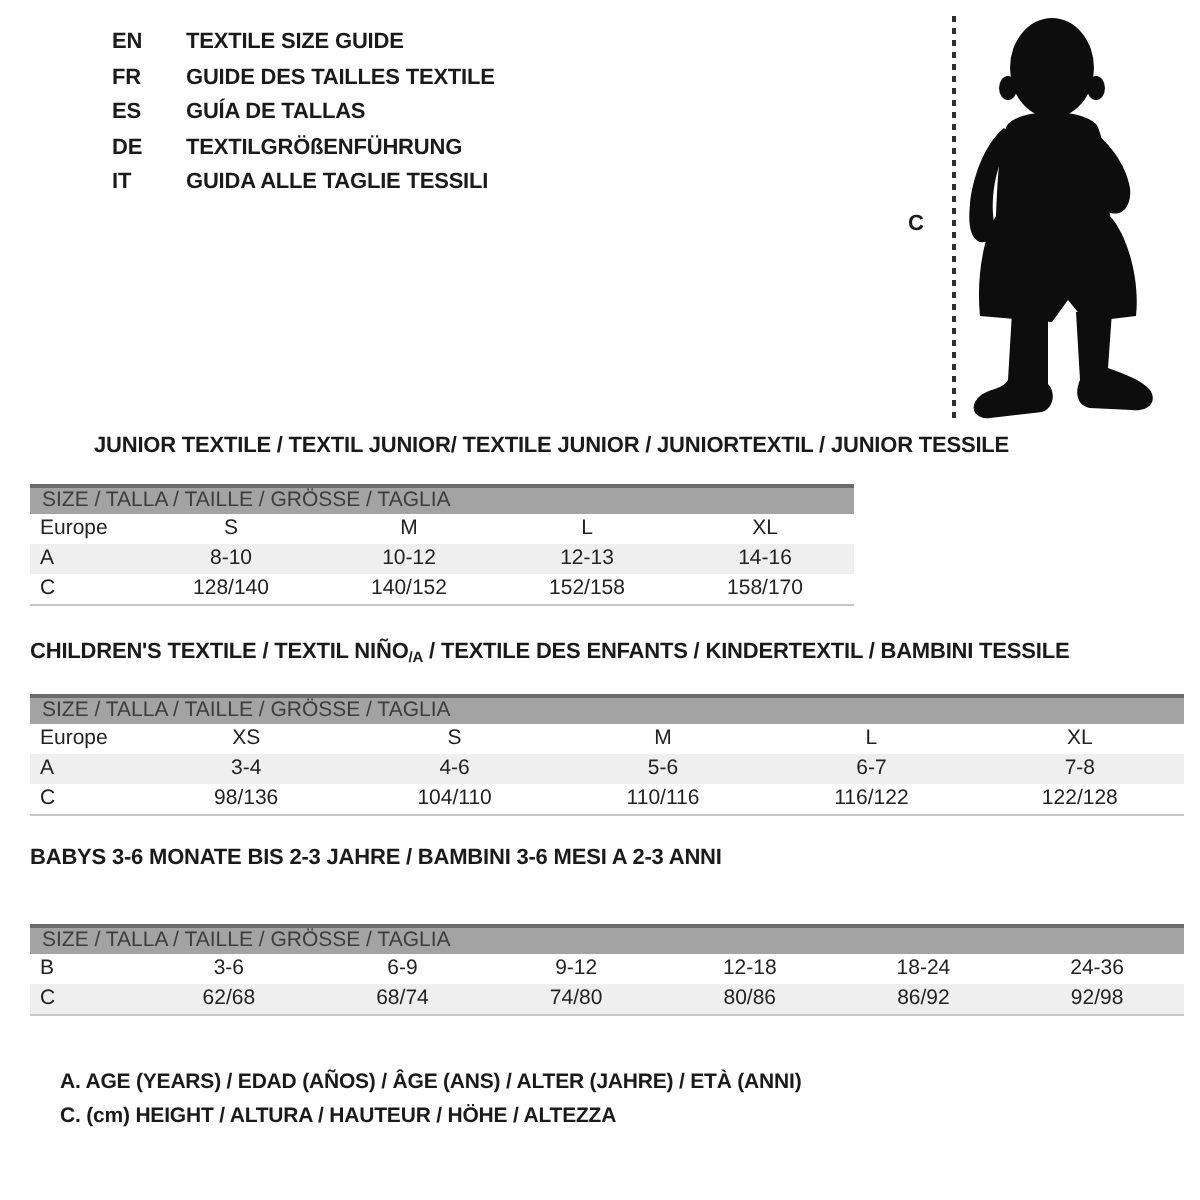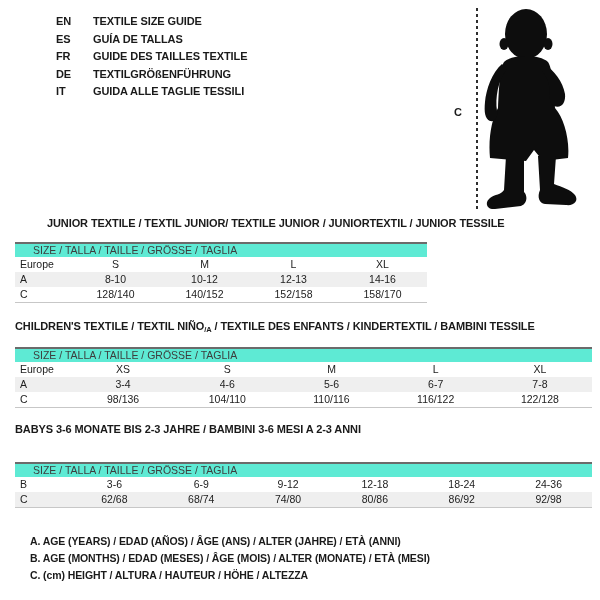--- a/index.html
+++ b/index.html
@@ -14,46 +14,46 @@
   .lang-code { width:37px;margin-left:32px; }
   
   .dotted-line { position:absolute; left:476px; top:8px; width:2px; height:204px;
     background:repeating-linear-gradient(to bottom,#2e2e2e 0 3px,transparent 3px 6px); }
   .fig-label { position:absolute; left:454px; top:106px; font-weight:bold; font-size:11px; }
   .silhouette { position:absolute; left:482px; top:6px; }
   
   .tbl-title { position:absolute; left:15px; font-weight:bold; font-size:11px; letter-spacing:-0.1px; line-height:16px; }
   .sub { font-size:7.5px; vertical-align:-2px; }
   .tbl { position:absolute; left:15px; border-bottom:1px solid #c7c7c7; }
-  .size-bar { height:13px; background:#5eead4; border-top:2px solid #6b6b6b;
-    font-size:10.5px; color:#3d3d3d; padding-left:18px; line-height:13px; }
+  .size-bar { height:13px; background:#a3a3a3; border-top:2px solid #6b6b6b;
+    font-size:10.5px; color:#3d3d3d; padding-left:6px; line-height:13px; }
   .trow { display:flex; height:15px; line-height:15px; font-size:10.5px; color:#222; }
   .trow.stripe { background:#efefef; }
   .c0 { width:56px; padding-left:5px; box-sizing:border-box; }
   .c { flex:1; text-align:center; }
   
   .footnotes { position:absolute; left:30px; top:533px; font-weight:bold; font-size:10.5px; line-height:17.2px; letter-spacing:-0.1px; }
 </style>
 </head>
 <body>
 
 <div class="page">
 
   <div class="lang-list">
     <div class="lang-row">
       <span class="lang-code">EN</span>
       <span>TEXTILE SIZE GUIDE</span>
     </div>
     <div class="lang-row">
+      <span class="lang-code">FR</span>
+      <span>GUIDE DES TAILLES TEXTILE</span>
+    </div>
+    <div class="lang-row">
       <span class="lang-code">ES</span>
       <span>GUÍA DE TALLAS</span>
-    </div>
-    <div class="lang-row">
-      <span class="lang-code">FR</span>
-      <span>GUIDE DES TAILLES TEXTILE</span>
     </div>
     <div class="lang-row">
       <span class="lang-code">DE</span>
       <span>TEXTILGRÖßENFÜHRUNG</span>
     </div>
     <div class="lang-row">
       <span class="lang-code">IT</span>
       <span>GUIDA ALLE TAGLIE TESSILI</span>
     </div>
   </div>
@@ -149,17 +149,16 @@
       <span class="c">68/74</span>
       <span class="c">74/80</span>
       <span class="c">80/86</span>
       <span class="c">86/92</span>
       <span class="c">92/98</span>
     </div>
   </div>
 
   <div class="footnotes">
     <div>A. AGE (YEARS) / EDAD (AÑOS) / ÂGE (ANS) / ALTER (JAHRE) / ETÀ (ANNI)</div>
-    <div>B. AGE (MONTHS) / EDAD (MESES) / ÂGE (MOIS) / ALTER (MONATE) / ETÀ (MESI)</div>
     <div>C. (cm) HEIGHT / ALTURA / HAUTEUR / HÖHE / ALTEZZA</div>
   </div>
 
 </div>
 
 </body></html>

